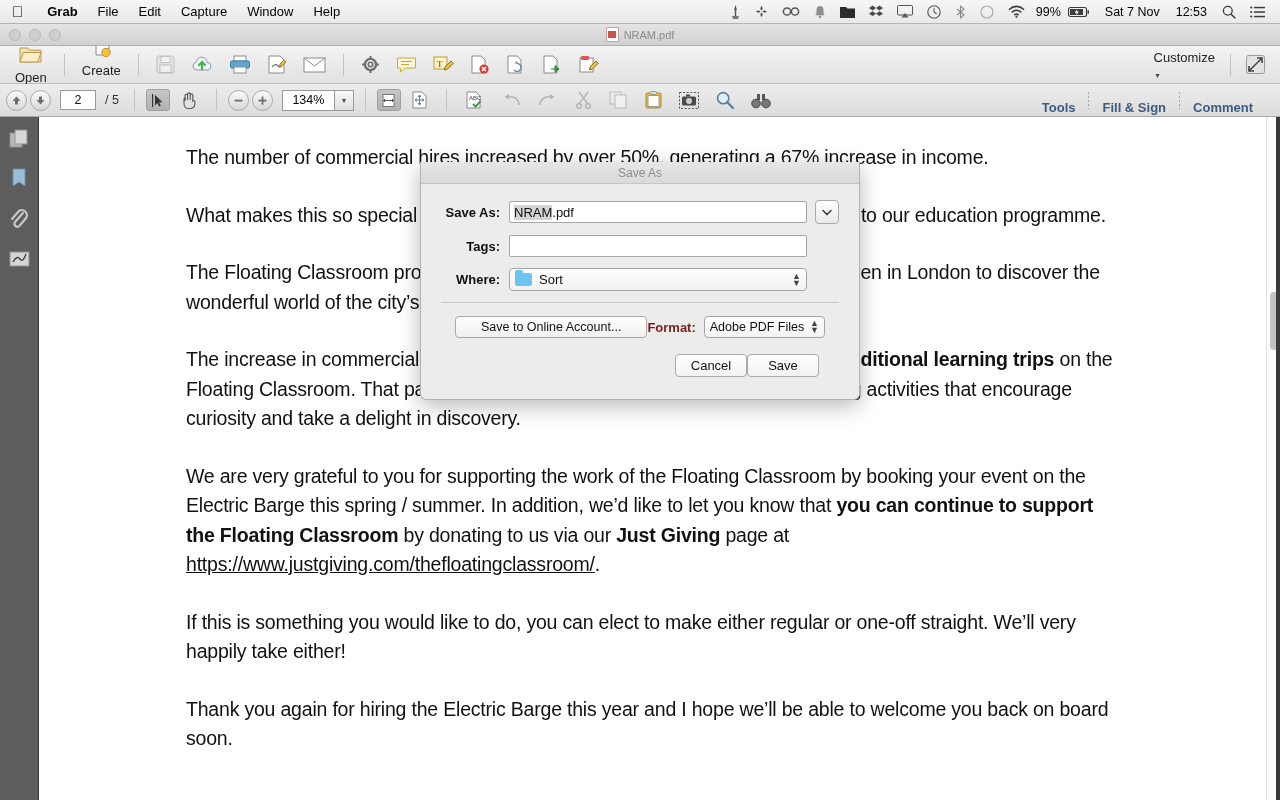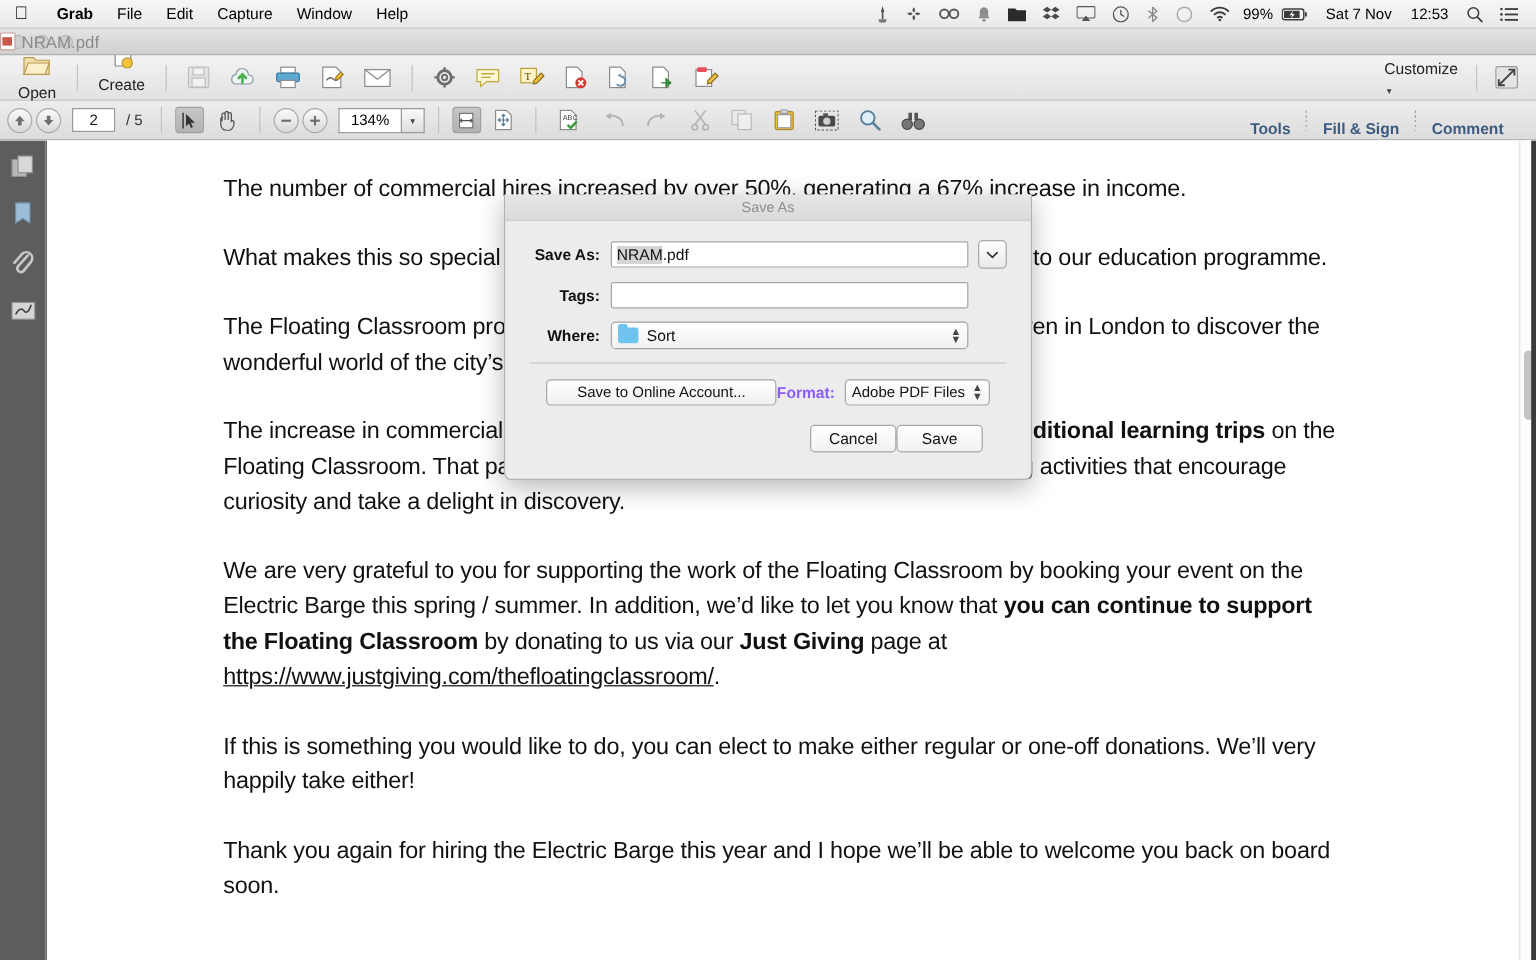--- a/index.html
+++ b/index.html
@@ -36,22 +36,22 @@
   .titlebar {
     height: 22px; background: linear-gradient(to bottom, #e4e4e4, #d0d0d0);
     border-bottom: 1px solid #b0b0b0;
     display: flex; align-items: center; position: relative;
   }
   .traffic { display: flex; gap: 8px; padding-left: 9px; }
   .tl { width: 12px; height: 12px; border-radius: 50%;
         background: #cfcfcf; border: 1px solid #b9b9b9; }
   .title-center {
     position: absolute; left: 0; right: 0; text-align: center;
-    font-size: 14px; color: #8b8b8b; display: flex;
-    align-items: center; justify-content: flex-start; gap: 5px;
+    font-size: 11px; color: #8b8b8b; display: flex;
+    align-items: center; justify-content: center; gap: 5px;
   }
   .pdficon {
     width: 13px; height: 15px; background: #fff;
     border: 1px solid #c9a0a0; border-radius: 1px;
     position: relative; display: inline-block;
   }
   .pdficon::after {
     content: ""; position: absolute; left: 1px; top: 3px;
     width: 8px; height: 7px; background: #c0392b; opacity: .85;
   }
@@ -199,21 +199,21 @@
   }
   .updown { margin-left: auto; font-size: 9px; color: #444; line-height: 7px; text-align: center; }
 
   .sheet-div { height: 1px; background: #c9c9c9; margin: 6px 0 13px 0; }
   .row2 { display: flex; align-items: center; padding: 0 14px; }
   .pbtn {
     background: linear-gradient(to bottom, #ffffff, #f0f0f0);
     border: 1px solid #a9a9a9; border-radius: 4px;
     font-size: 12.5px; color: #111; padding: 3px 25px; white-space: nowrap;
   }
-  .fmtlabel { font-size: 13px; font-weight: bold; color: #8b5cf6; margin-left: auto; padding-right: 8px; }
+  .fmtlabel { font-size: 13px; font-weight: bold; color: #7f1d1d; margin-left: auto; padding-right: 8px; }
   .fmtsel {
     width: 125px; height: 22px; background: linear-gradient(to bottom, #ffffff, #f3f3f3);
     border: 1px solid #a6a6a6; border-radius: 4px;
     display: flex; align-items: center; padding: 0 5px; font-size: 12.5px; color: #111;
   }
   .sheet-actions {
     display: flex; justify-content: flex-end; 
     padding: 16px 20px 14px 20px;
   }
   .abtn {
@@ -691,21 +691,21 @@
         </div>
       </div>
 
       <div class="docarea">
         <div class="page">
           <p class="para">The number of commercial hires increased by over 50%, generating a 67% increase in income.</p>
           <p class="para">What makes this so special is that all of this income is ploughed straight back in to our education programme.</p>
           <p class="para">The Floating Classroom provides learning opportunities for primary school children in London to discover the wonderful world of the city’s waterways and adjacent green spaces.</p>
           <p class="para">The increase in commercial income is equivalent to the cost of <b>delivering 25 additional learning trips</b> on the Floating Classroom. That pays for <b>over 600 more pupils</b> to take part in learning activities that encourage curiosity and take a delight in discovery.</p>
           <p class="para">We are very grateful to you for supporting the work of the Floating Classroom by booking your event on the Electric Barge this spring / summer. In addition, we’d like to let you know that <b>you can continue to support the Floating Classroom</b> by donating to us via our <b>Just Giving</b> page at <a href="#">https://www.justgiving.com/thefloatingclassroom/</a>.</p>
-          <p class="para">If this is something you would like to do, you can elect to make either regular or one-off donations. We’ll very happily take either!</p>
+          <p class="para">If this is something you would like to do, you can elect to make either regular or one-off straight. We’ll very happily take either!</p>
           <p class="para">Thank you again for hiring the Electric Barge this year and I hope we’ll be able to welcome you back on board soon.</p>
         </div>
         <div class="vscroll">
           <div class="vthumb"></div>
         </div>
       </div>
       <div class="rightedge"></div>
     </div>
   </div>
 

